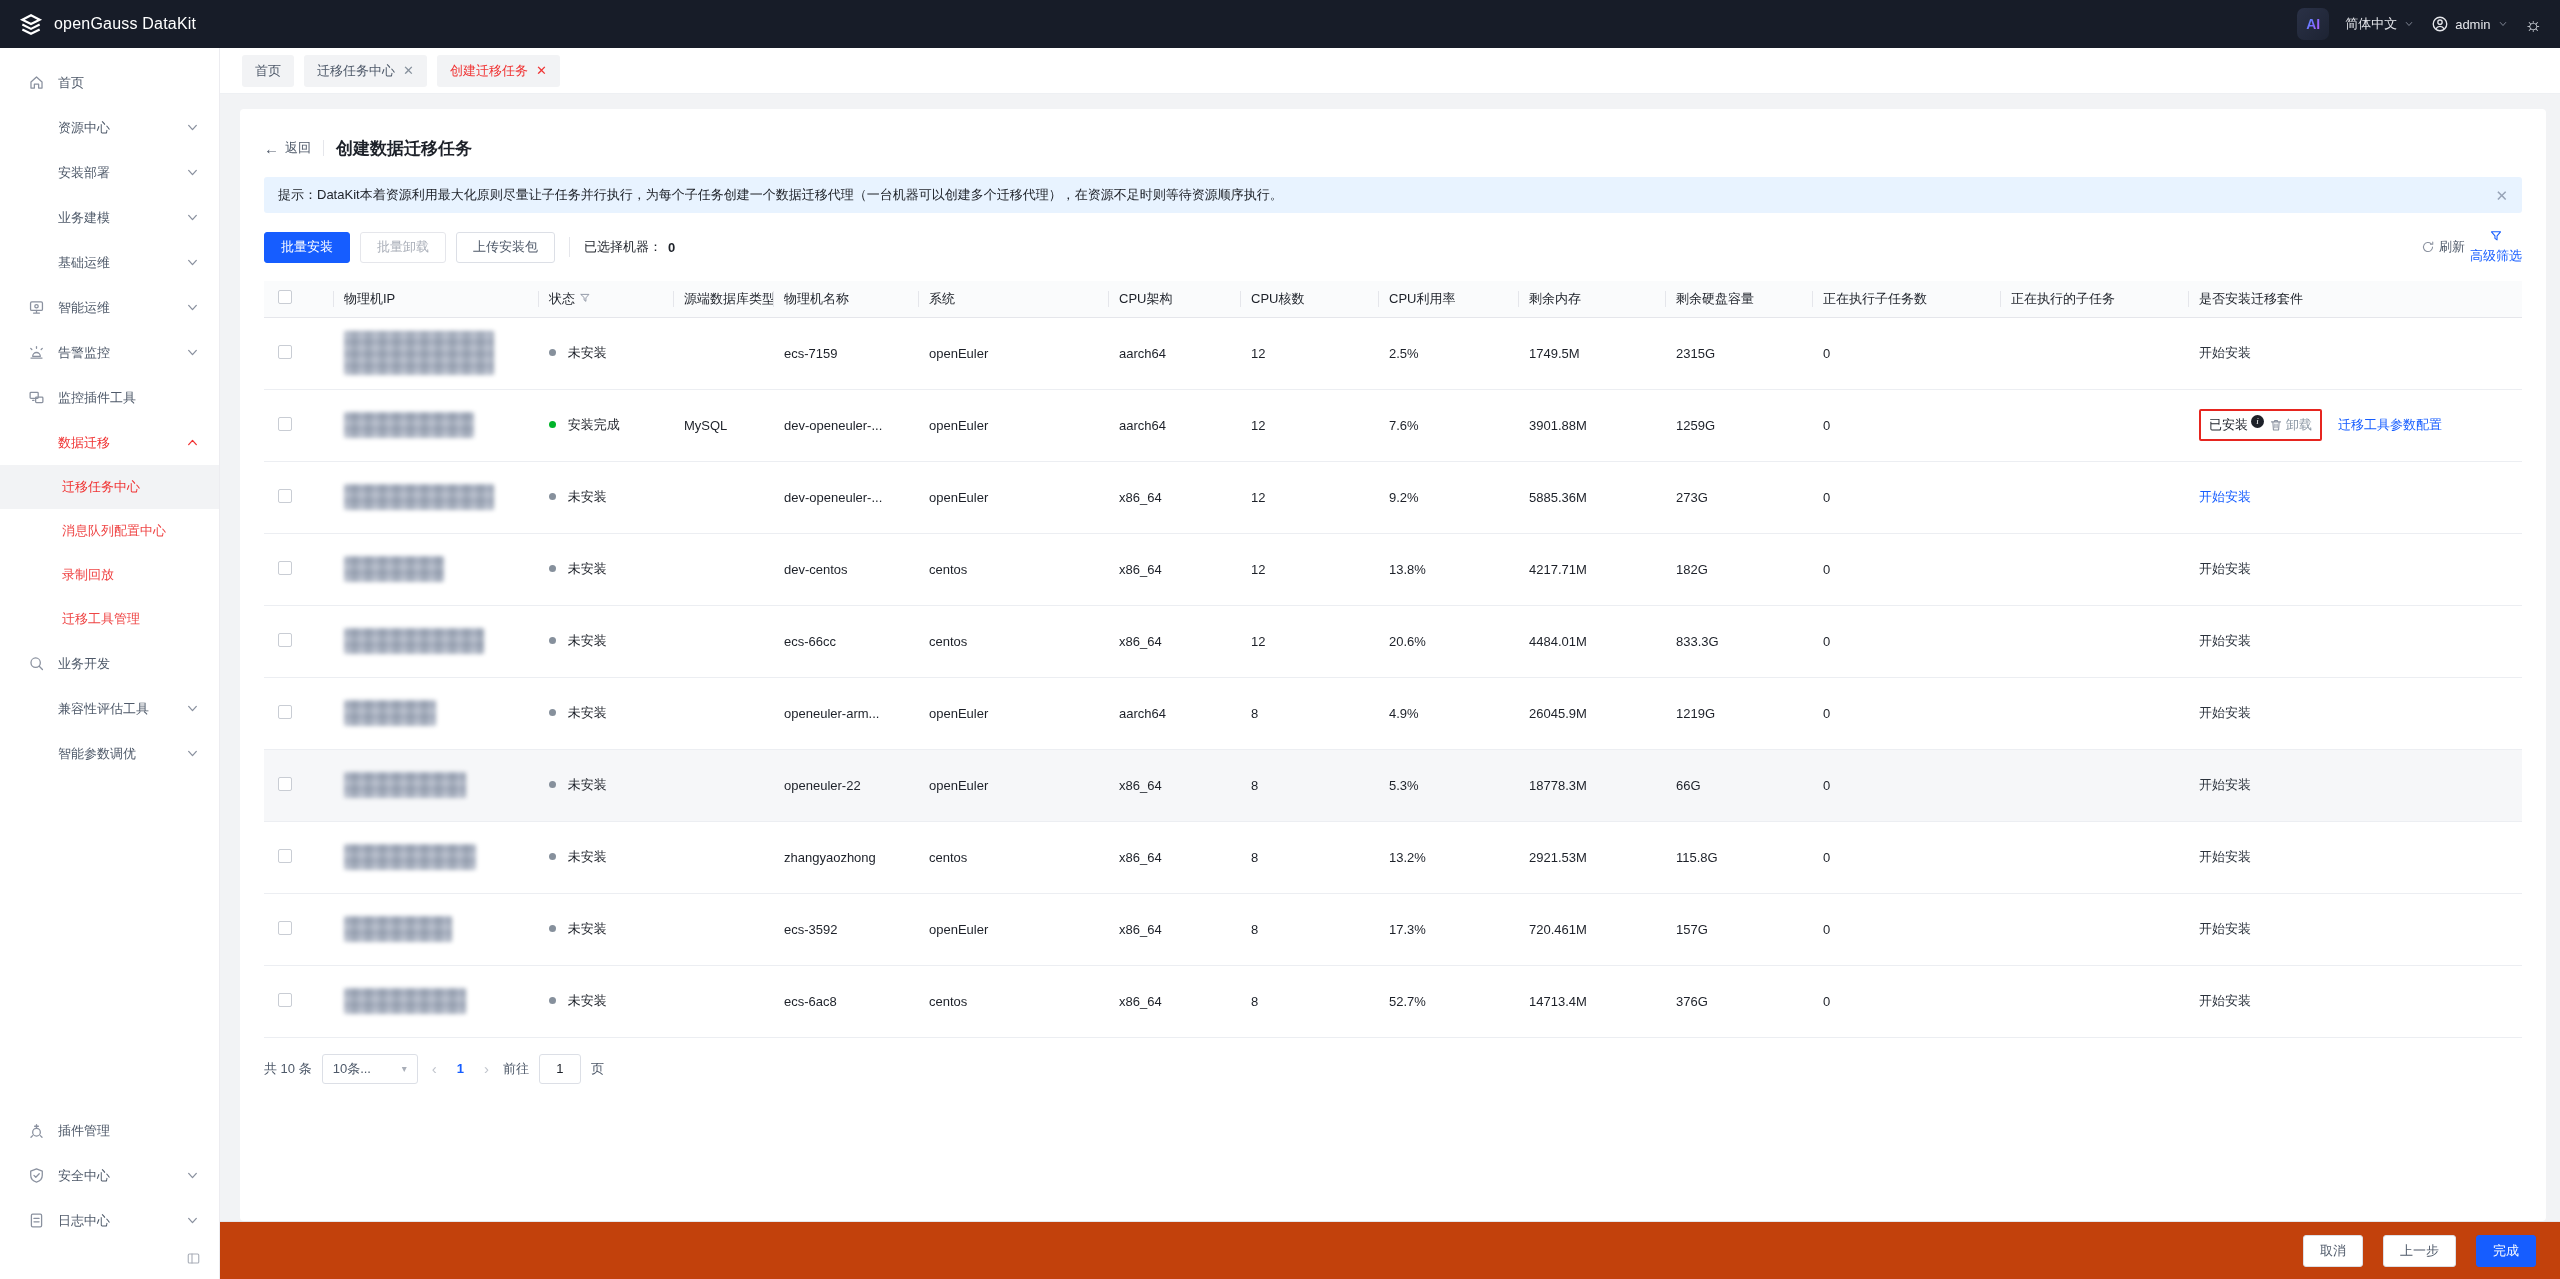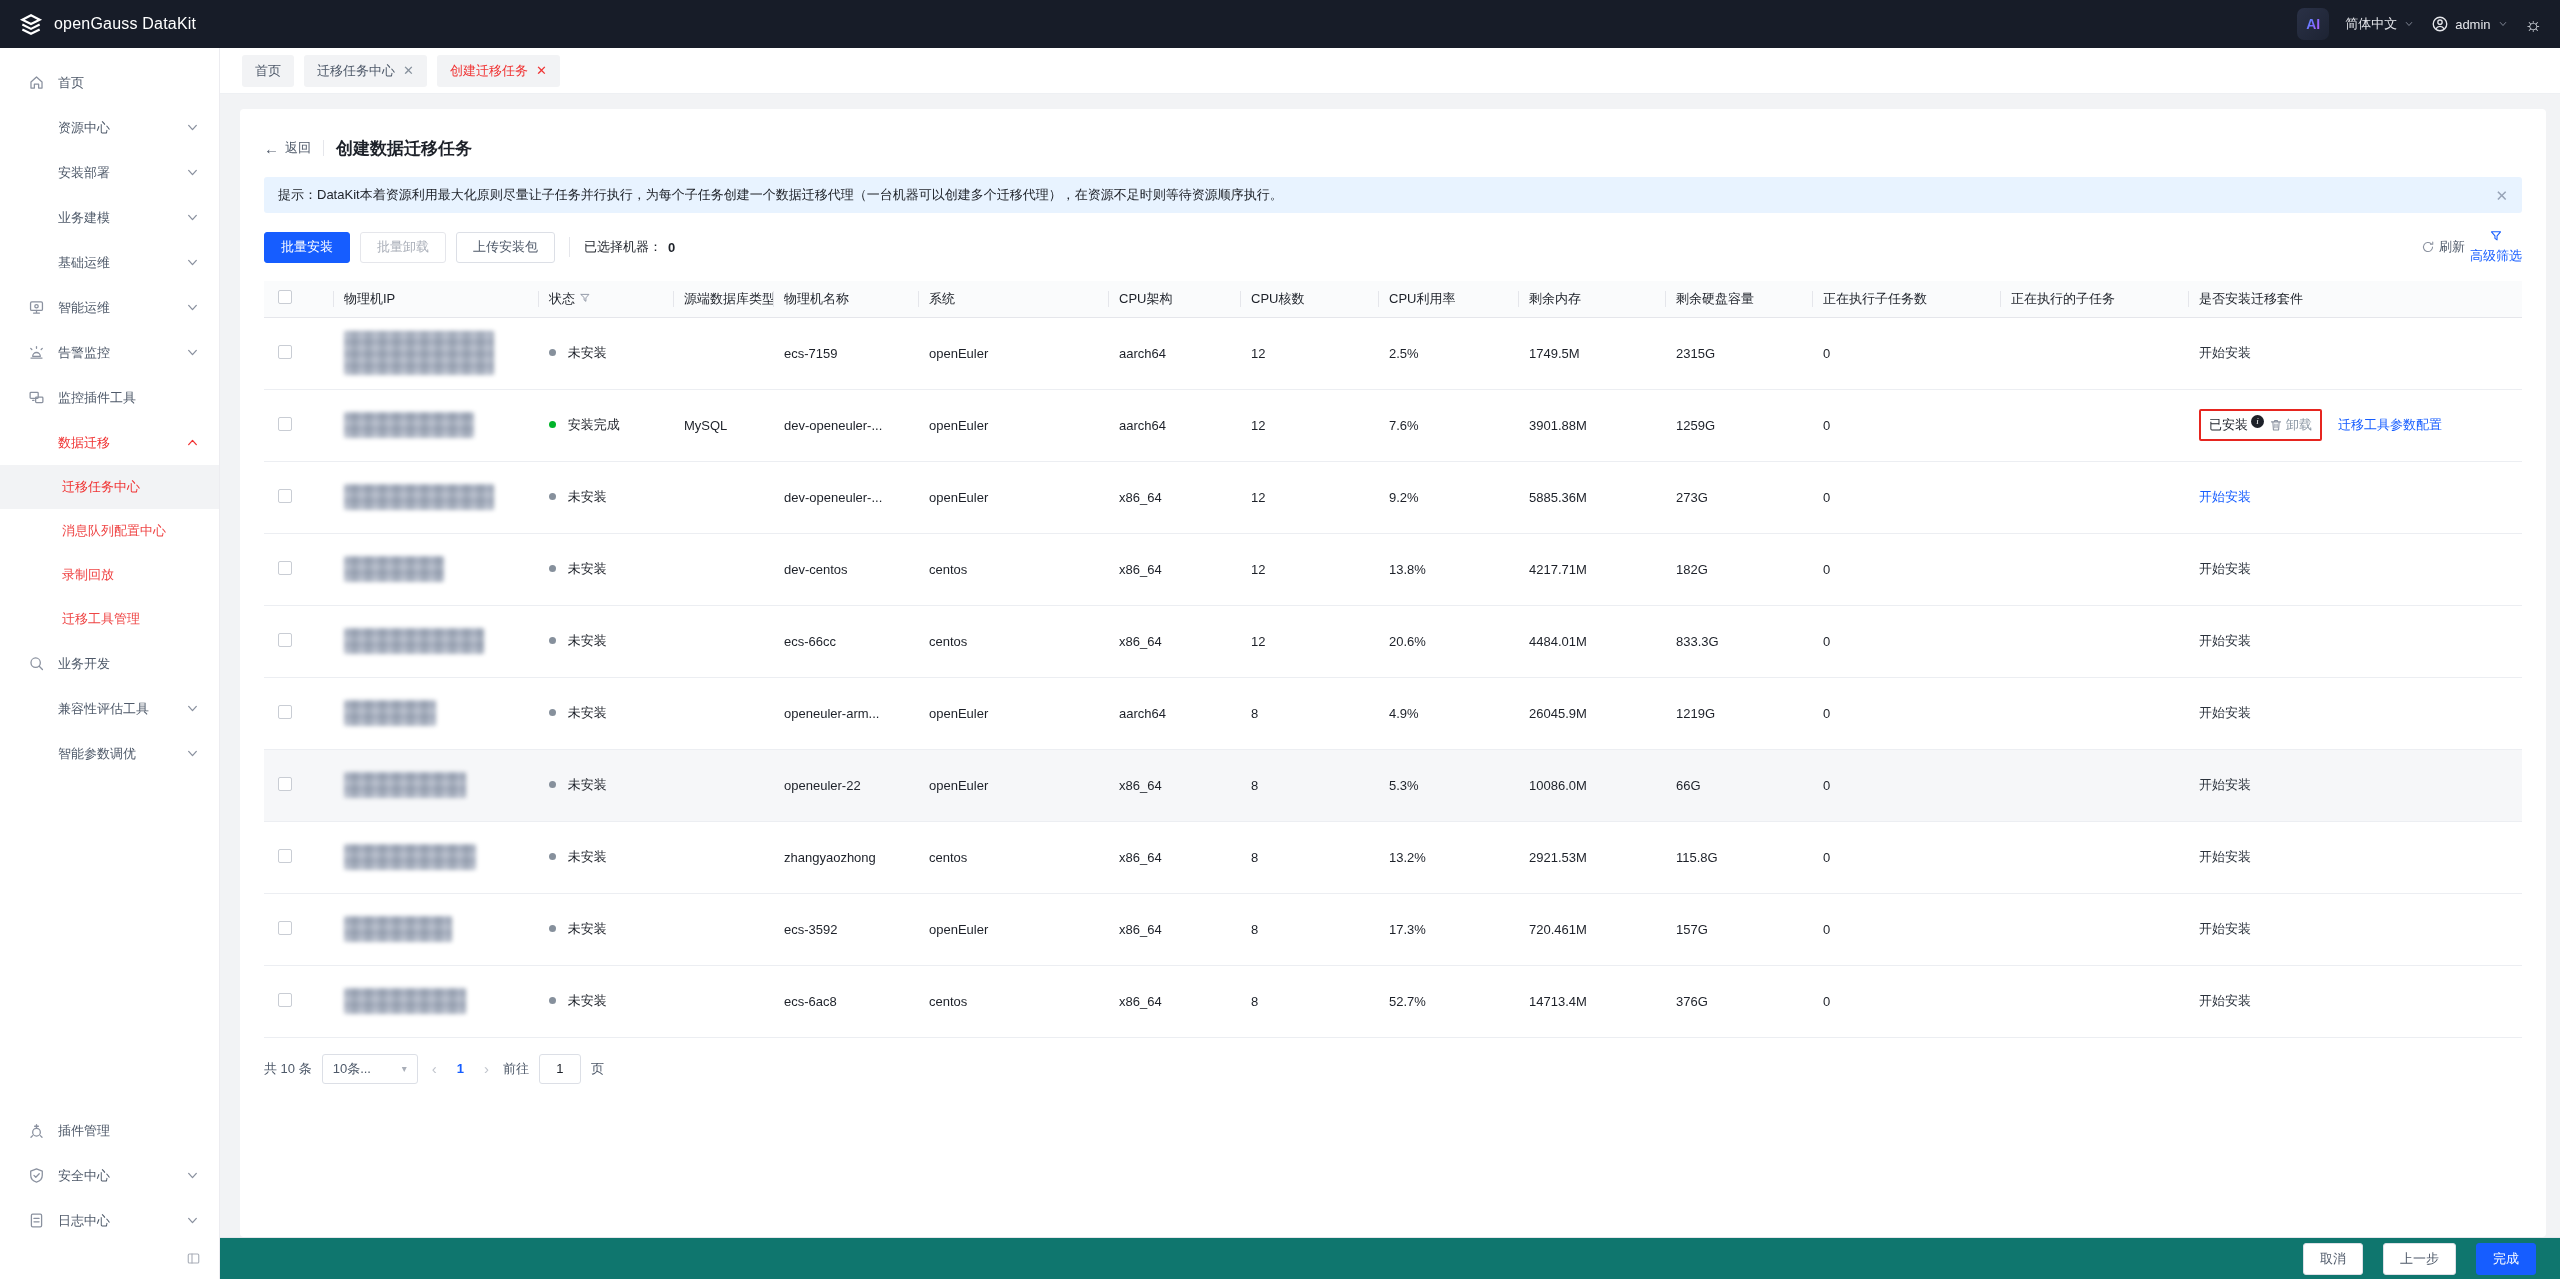--- a/index.html
+++ b/index.html
@@ -108,21 +108,21 @@
 
   
   .pager{display:flex;align-items:center;gap:10px;margin-top:16px;color:#4e5969;}
   .pg-select{border:1px solid #dcdfe6;border-radius:3px;height:30px;min-width:96px;display:inline-flex;align-items:center;justify-content:space-between;padding:0 10px;gap:10px;cursor:pointer;background:#fff;color:#4e5969;}
   .pg-select .car{font-size:10px;color:#a9aeb8;}
   .pg-arrow{color:#c0c4cc;font-size:15px;cursor:pointer;padding:0 4px;}
   .pg-num{color:var(--accent);font-weight:700;padding:0 6px;cursor:pointer;}
   .pg-input{width:42px;height:30px;border:1px solid #dcdfe6;border-radius:3px;text-align:center;font-size:13px;color:#1d2129;background:#fff;}
 
   
-  .footbar{height:42px;background:#0f766e;border-top:1px solid #e5e6eb;display:flex;align-items:center;justify-content:flex-end;gap:10px;padding:0 24px;}
+  .footbar{height:58px;background:#c2410c;border-top:1px solid #e5e6eb;display:flex;align-items:center;justify-content:flex-end;gap:10px;padding:0 24px;}
   .footbar .btn{height:32px;}
 </style>
 </head>
 <body>
 
 <svg width="0" height="0" style="position:absolute">
   <defs>
     <symbol id="i-home" viewBox="0 0 20 20">
         <path d="M3.5 9.5 L10 3.5 L16.5 9.5 V16.5 H12.5 V12 H7.5 V16.5 H3.5 Z"></path>
       </symbol>
@@ -659,21 +659,21 @@
               <td>
                 <span class="dot dot-gray"></span>
                 <span>未安装</span>
               </td>
               <td></td>
               <td>openeuler-22</td>
               <td>openEuler</td>
               <td>x86_64</td>
               <td>8</td>
               <td>5.3%</td>
-              <td>10086.0M</td>
+              <td>18778.3M</td>
               <td>66G</td>
               <td>0</td>
               <td></td>
               <td>
                 <span class="action-text">开始安装</span>
                 
               </td>
             </tr>
 
             <tr>

